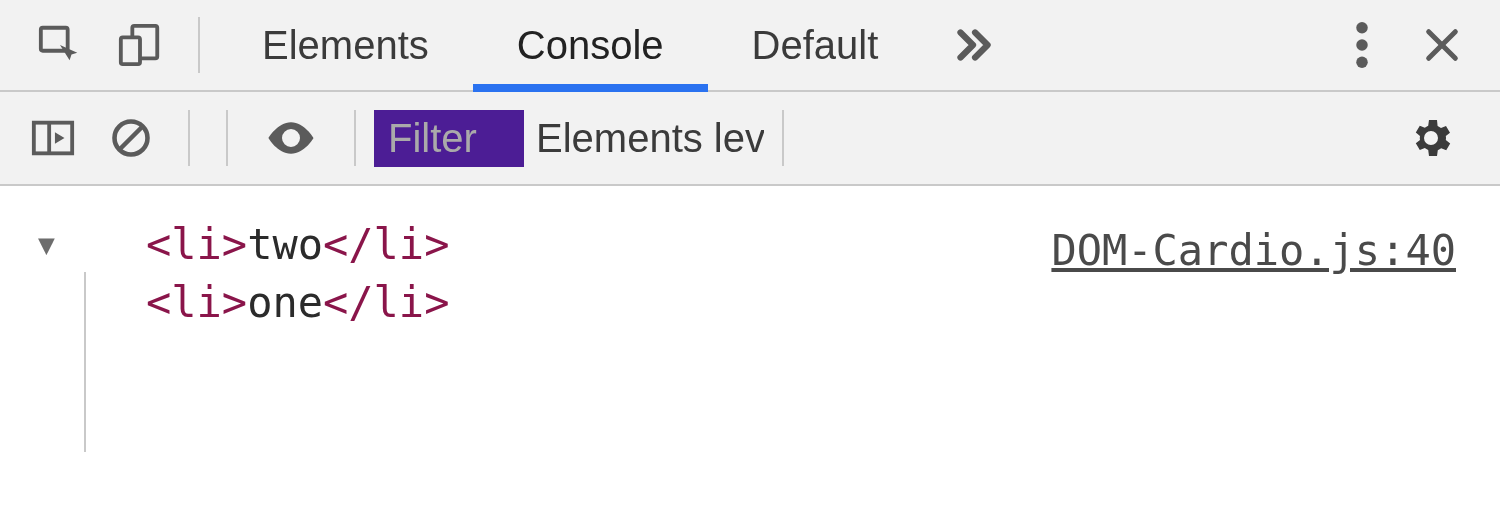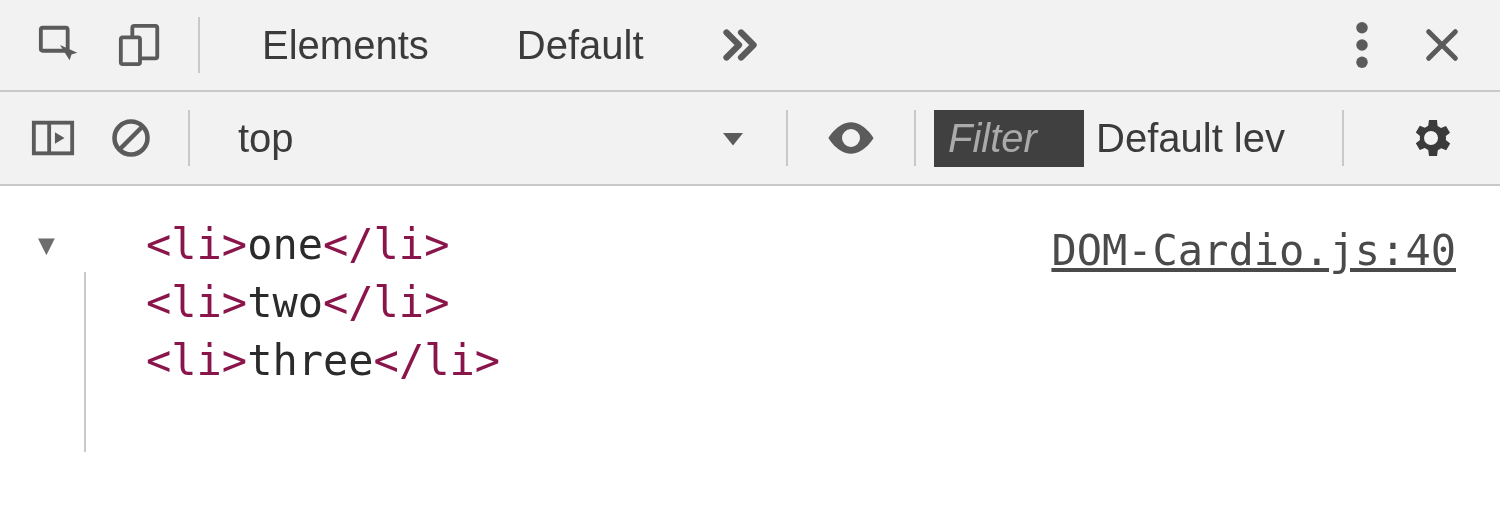--- a/index.html
+++ b/index.html
@@ -51,28 +51,27 @@
     flex: 0 0 auto;
     display: flex; align-items: center;
     font-size: 40px;
     color: #3b3b3b;
     padding: 0 20px 0 30px;
     cursor: pointer;
     width: 560px;
     justify-content: space-between;
   }
   .filter-input {
-    background: #404040;
+    background: #4c1d95;
     font-size: 40px;
     color: #aaa;
     padding: 6px 14px;
     border: none;
     width: 150px;
     font-family: inherit;
-    font-style: italic;
   }
   .filter-input::placeholder { color: #aaa; }
   .levels {
     font-size: 40px; color: #3b3b3b; padding: 0 12px;
     white-space: nowrap; overflow: hidden; width: 240px;
   }
   .row2-right { margin-left: auto; display: flex; align-items: center; padding-right: 34px; }
 
   
   .console {
@@ -128,20 +127,23 @@
     <svg width="46" height="46" viewBox="0 0 24 24" fill="none" stroke="#5b5b5b" stroke-width="2">
       <rect x="8" y="2" width="13" height="17" rx="1"></rect>
       <rect x="2" y="8" width="10" height="14" rx="1" fill="#f2f2f2"></rect>
     </svg>
   </div>
   <div class="divider"></div>
 
   <div class="tabs">
     <div class="tab">
         <span>Elements</span>
+      </div>
+    <div class="tab active">
+        <span>Console</span>
       </div>
     <div class="tab">
         <span>Default</span>
       </div>
     <div class="tab" style="padding:0 26px">
       <span>
         <svg width="50" height="50" viewBox="0 0 24 24" fill="none" stroke="#5b5b5b" stroke-width="3" stroke-linecap="round" stroke-linejoin="round">
           <polyline points="6 6 12 12 6 18"></polyline>
             <polyline points="13 6 19 12 13 18"></polyline>
         </svg>
@@ -183,43 +185,35 @@
   <div class="icon-btn" style="width:78px">
     <span>
       <svg width="44" height="44" viewBox="0 0 24 24" fill="none" stroke="#5b5b5b" stroke-width="2.5">
         <circle cx="12" cy="12" r="9"></circle>
           <line x1="6" y1="18" x2="18" y2="6"></line>
       </svg>
     </span>
   </div>
   <div class="divider"></div>
 
-  <div class="context-select">
-    <span>top</span>
-    <span>
-      <svg width="30" height="30" viewBox="0 0 24 24">
-          <polygon points="4 8 20 8 12 18" fill="#5b5b5b"></polygon>
-        </svg>
-    </span>
-  </div>
 
   <div class="divider"></div>
   <div class="icon-btn" style="width:90px">
     <span>
       <svg width="54" height="54" viewBox="0 0 24 24" fill="#5b5b5b">
         <path d="M12 5c-6 0-10 7-10 7s4 7 10 7 10-7 10-7-4-7-10-7zm0 11a4 4 0 1 1 0-8 4 4 0 0 1 0 8z"></path>
       </svg>
     </span>
   </div>
   <div class="divider"></div>
 
   <input class="filter-input" placeholder="Filter" style="">
 
   <div class="levels">
-    <span>Default lev</span>
+    <span>Elements lev</span>
   </div>
   <div class="divider"></div>
 
   <div class="row2-right">
     <div class="icon-btn" style="width:70px">
       <span>
         <svg width="48" height="48" viewBox="0 0 24 24" fill="#3b3b3b">
           <path d="M19.4 13a7.8 7.8 0 0 0 .1-1 7.8 7.8 0 0 0-.1-1l2.1-1.6-2-3.4-2.5 1a7.6 7.6 0 0 0-1.7-1L15 3h-4l-.4 2.9a7.6 7.6 0 0 0-1.7 1l-2.5-1-2 3.4L6.5 11a7.8 7.8 0 0 0-.1 1 7.8 7.8 0 0 0 .1 1l-2.1 1.6 2 3.4 2.5-1a7.6 7.6 0 0 0 1.7 1L11 21h4l.4-2.9a7.6 7.6 0 0 0 1.7-1l2.5 1 2-3.4Zm-7.4 2.5A3.5 3.5 0 1 1 15.5 12 3.5 3.5 0 0 1 12 15.5Z"></path>
         </svg>
       </span>
@@ -229,23 +223,20 @@
 
 <div class="console">
   <a class="source-link">DOM-Cardio.js:40</a>
 
   <div class="tree code">
     <span class="tree-toggle">▼</span>
     <div class="tree-rule"></div>
 
 
     <div class="indent1">
+      <span class="tag">&lt;li&gt;</span><span class="txt">two</span><span class="tag">&lt;/li&gt;</span>
+    </div>
+    <div class="indent1">
       <span class="tag">&lt;li&gt;</span><span class="txt">one</span><span class="tag">&lt;/li&gt;</span>
     </div>
-    <div class="indent1">
-      <span class="tag">&lt;li&gt;</span><span class="txt">two</span><span class="tag">&lt;/li&gt;</span>
-    </div>
-    <div class="indent1">
-      <span class="tag">&lt;li&gt;</span><span class="txt">three</span><span class="tag">&lt;/li&gt;</span>
-    </div>
 
   </div>
 </div>
 
 </body></html>

